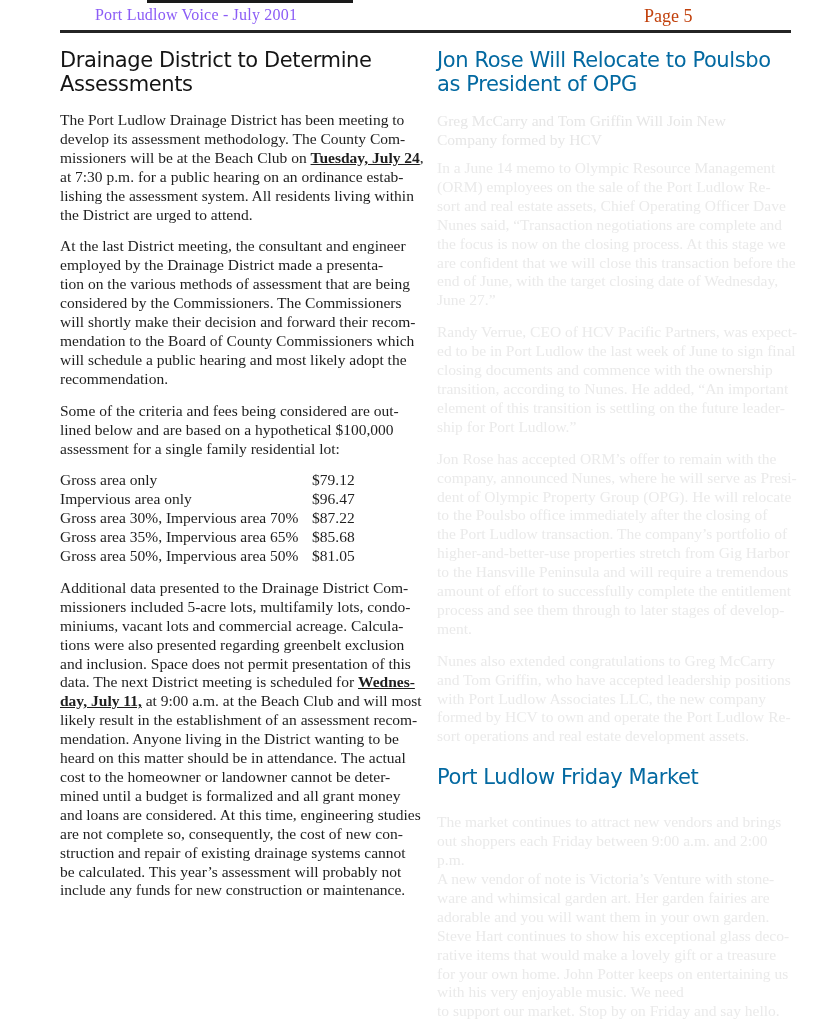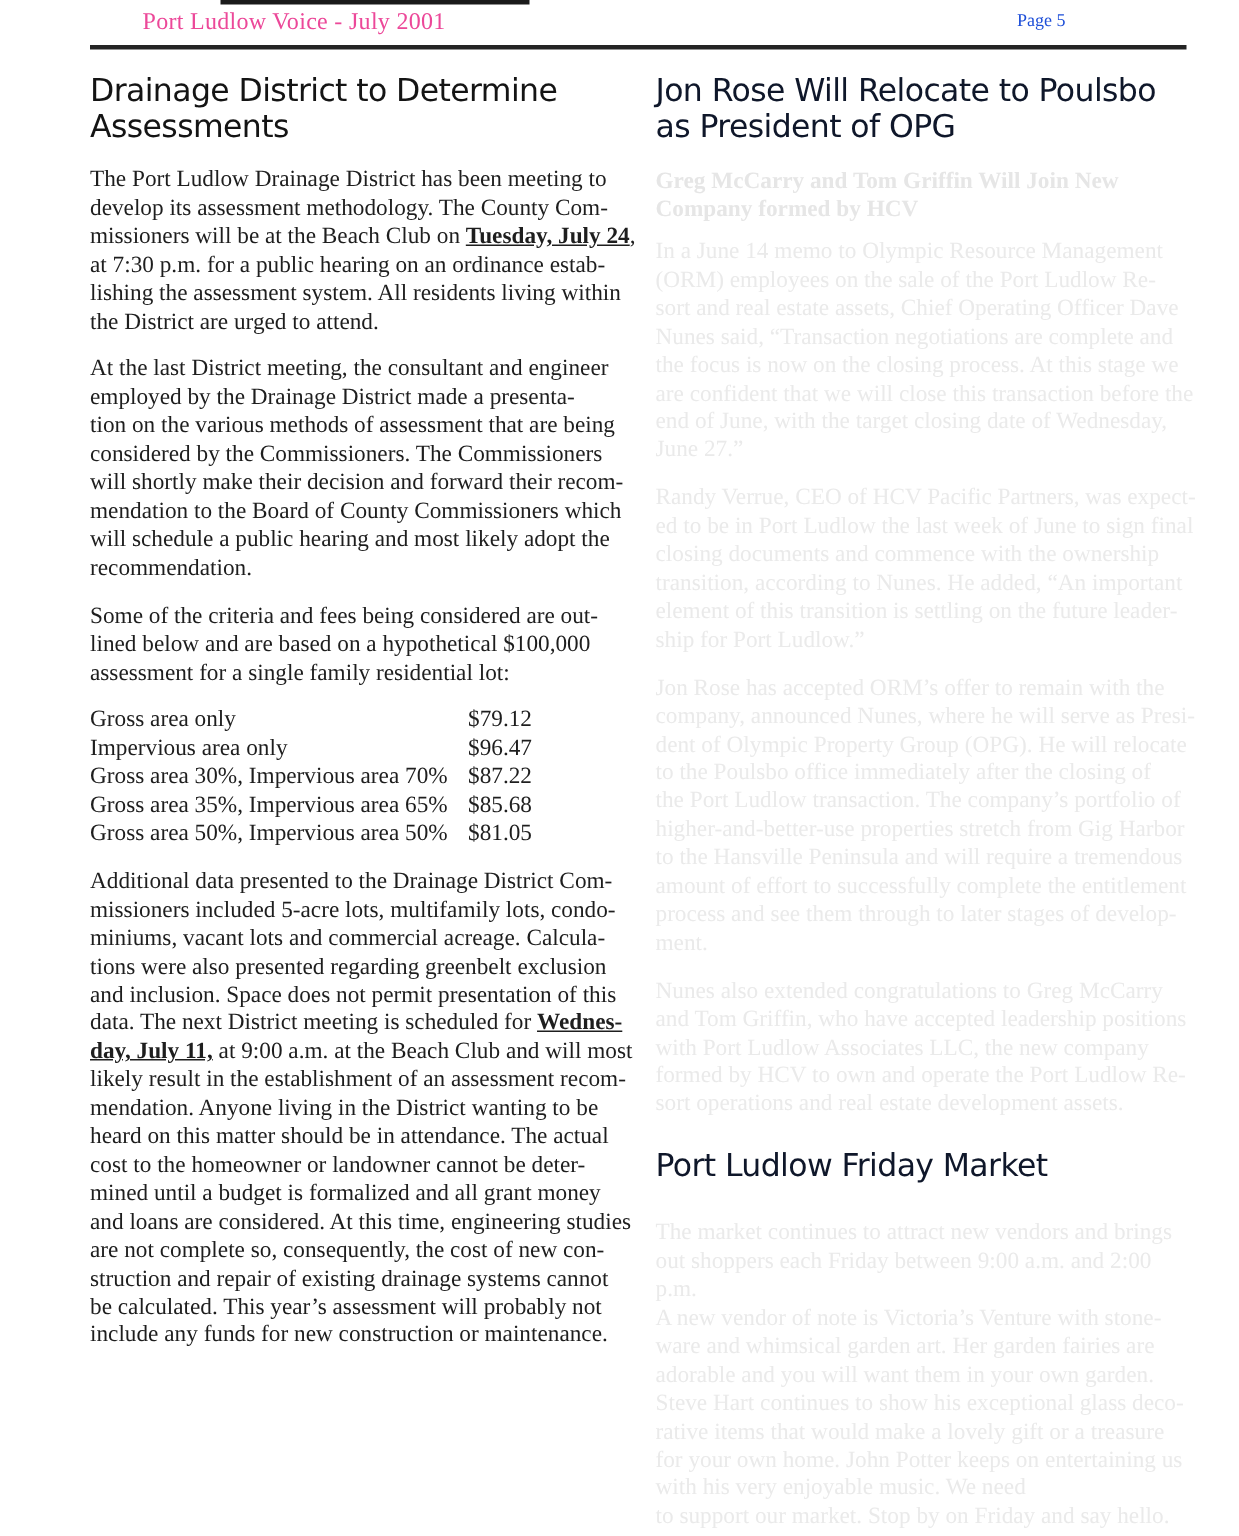--- a/index.html
+++ b/index.html
@@ -17,27 +17,27 @@
   .scan-artifact {
     position: absolute;
     left: 147px; top: 0; width: 206px; height: 3px;
     background: #1a1a1a;
   }
   .masthead-left {
     position: absolute;
     left: 95px; top: 6px;
     font-size: 16px;
     letter-spacing: 0.2px;
-    color: #ec4899;
+    color: #8b5cf6;
   }
   .masthead-right {
     position: absolute;
-    left: 678px; top: 6px;
-    font-size: 12px;
-    color: #1d4ed8;
+    left: 644px; top: 6px;
+    font-size: 18px;
+    color: #c2410c;
   }
   .header-rule {
     position: absolute;
     left: 60px; top: 30px;
     width: 731px; height: 3px;
     background: #242424;
   }
   
   .col-left {
     position: absolute;
@@ -53,24 +53,24 @@
   .headline {
     font-family: "DejaVu Sans", sans-serif;
     font-weight: normal;
     font-size: 21px;
     line-height: 24px;
     letter-spacing: -0.4px;
     white-space: pre-line;
     margin: 0 0 15px 0;
   }
   .headline-dark { color: #141414; }
-  .headline-faded { color: #0f172a; }
+  .headline-faded { color: #0369a1; }
   .subhead-faded {
     font-family: "Liberation Serif", serif;
-    font-weight: bold;
+    font-weight: normal;
     font-size: 15.5px;
     line-height: 19px;
     color: #e6e6e6;
     white-space: pre-line;
     margin: 0 0 10px 0;
   }
   .body-par {
     font-size: 15.5px;
     line-height: 18.9px;
     white-space: pre-line;

